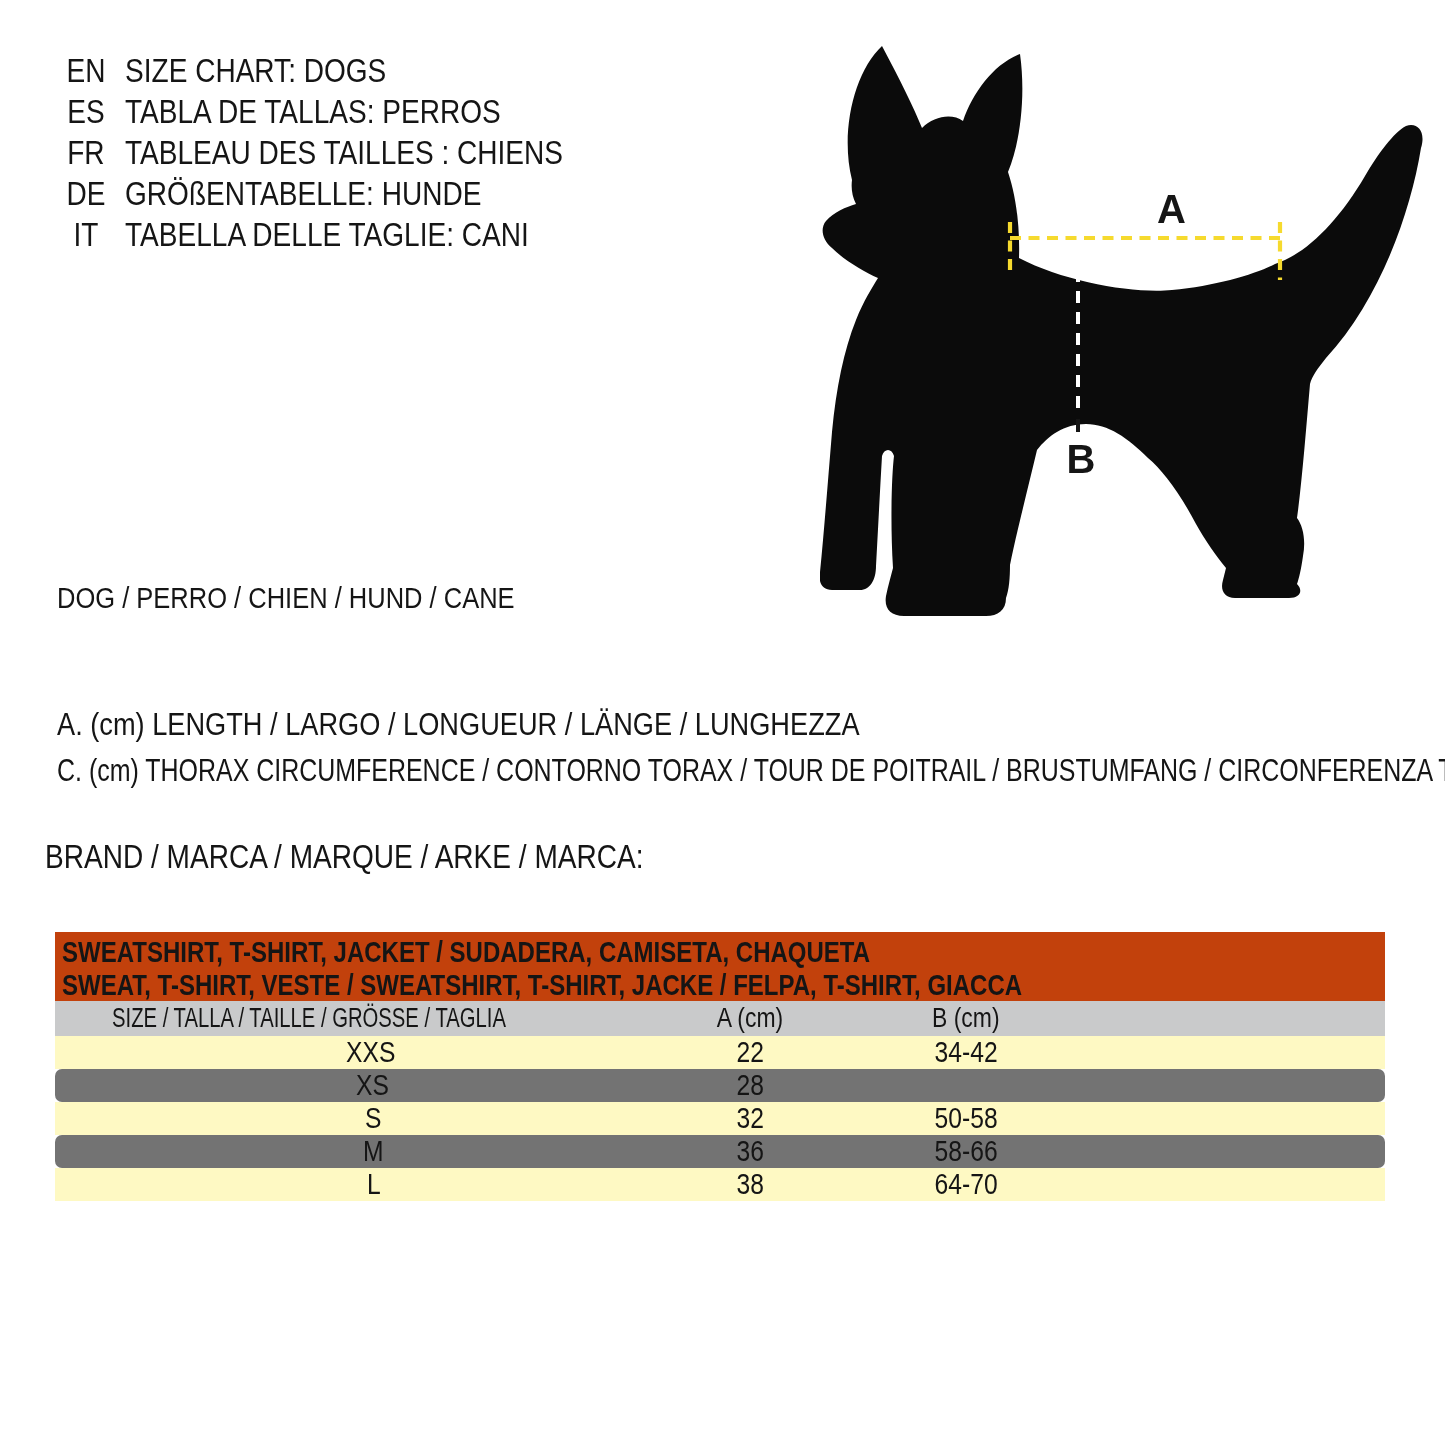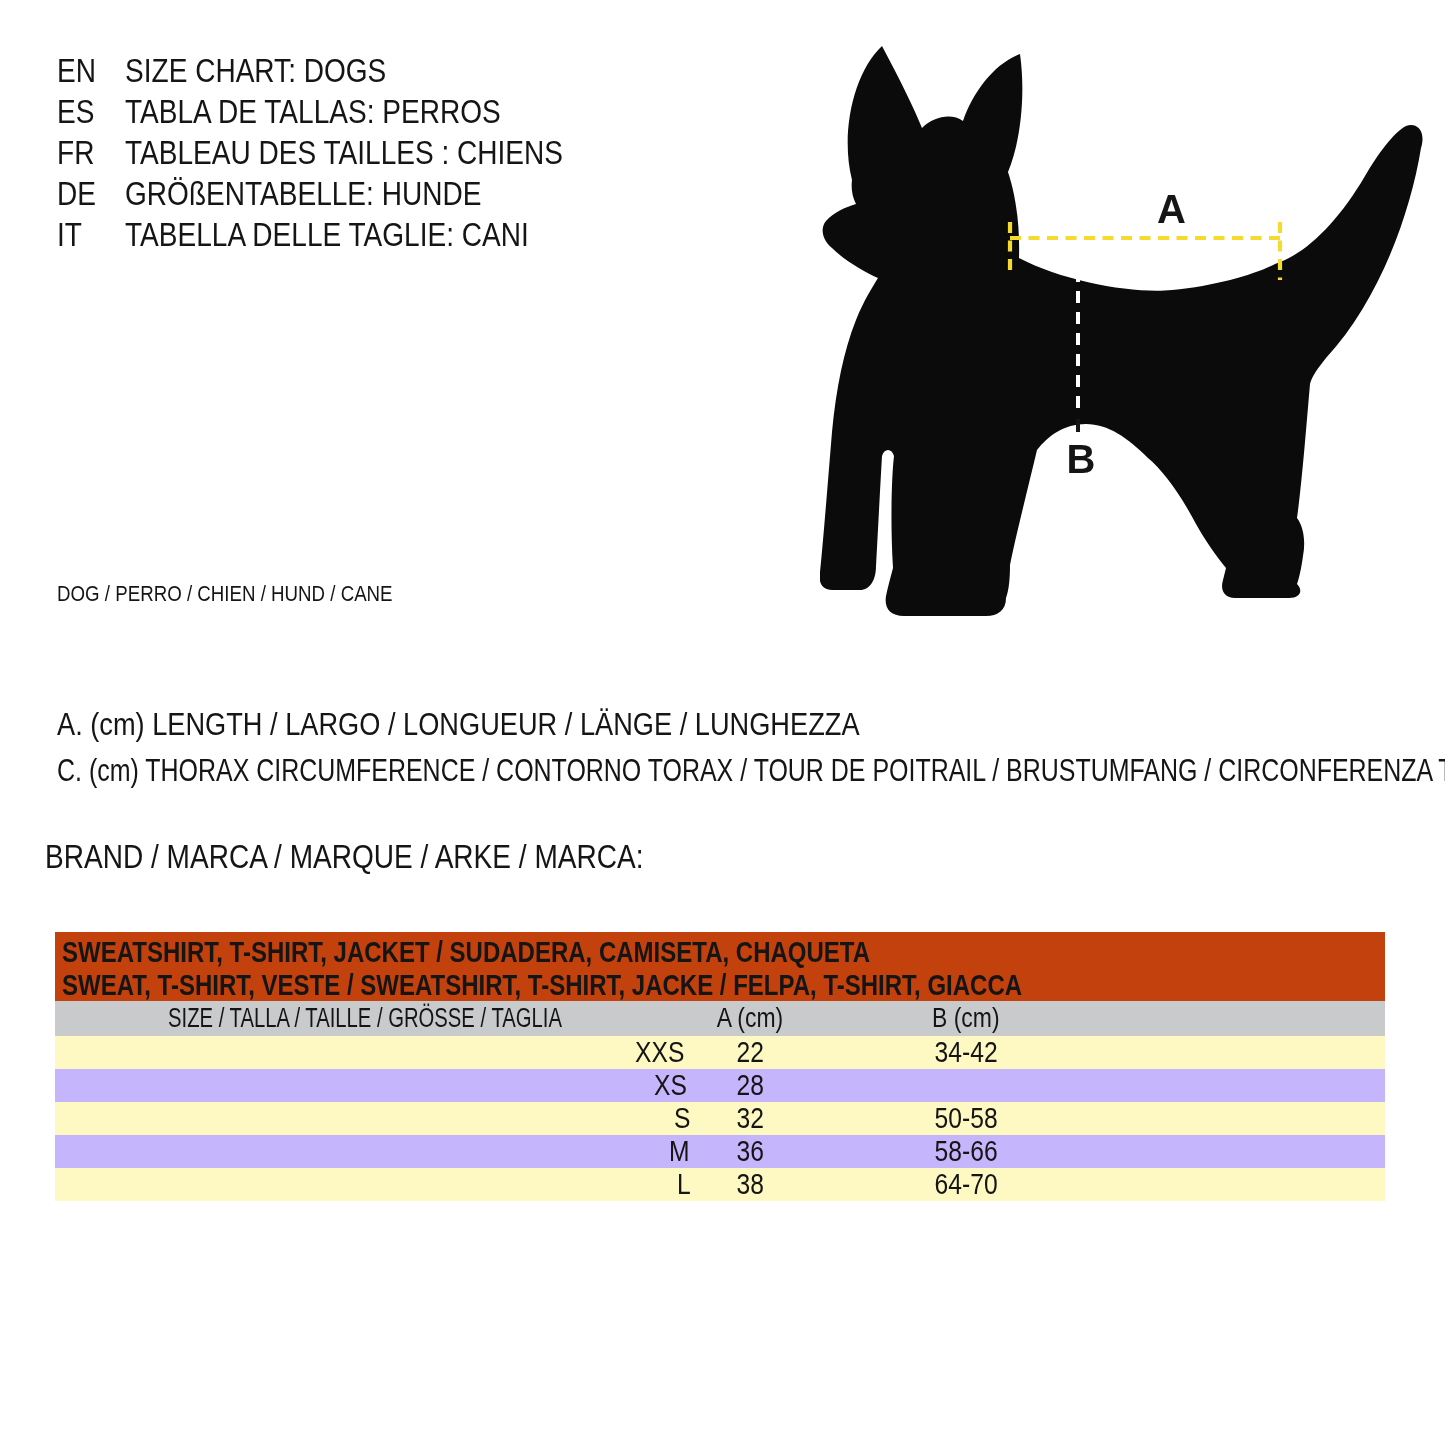--- a/index.html
+++ b/index.html
@@ -8,38 +8,38 @@
     font-family:"Liberation Sans",sans-serif;color:#151515;
   }
   
   .cx{display:inline-block;transform:scaleX(.85);transform-origin:0 50%;white-space:nowrap;}
   .cx80{transform:scaleX(.80);}
   .cx78{transform:scaleX(.78);}
   .cx75{transform:scaleX(.75);}
   .cxc{transform-origin:50% 50%;}
 
   .langs{position:absolute;left:57px;top:50px;font-size:33px;line-height:41px;}
-  .lang-row{display:flex;}
+  .lang-row{display:flex;text-align:center;}
   .lang-code{width:68px;flex:none;}
 
   .figure{position:absolute;left:820px;top:20px;width:620px;height:620px;}
 
-  .dog-label{position:absolute;left:57px;top:581px;font-size:22px;}
+  .dog-label{position:absolute;left:57px;top:581px;font-size:30px;}
   .meas{position:absolute;left:57px;font-size:32px;}
   #meas-a{top:706px;}
   #meas-c{top:752px;}
   .brand{position:absolute;left:45px;top:838px;font-size:33px;}
 
   .size-table{position:absolute;left:55px;top:932px;width:1330px;}
   .t-title{background:#c2410c;height:66px;padding:3px 0 0 7px;font-weight:bold;font-size:30px;line-height:33px;}
   .t-row{display:grid;grid-template-columns:638px 114px 318px 1fr;align-items:center;}
   .t-colhead{background:#C9CACB;height:35px;font-size:27px;}
   .t-data{height:33px;font-size:29px;background:#fef9c3;}
-  .t-data.alt{background:#c4b5fd;}
-  .c1{padding-left:2px;text-align:right;}
+  .t-data.alt{background:#737373;border-radius:7px;}
+  .c1{padding-left:2px;text-align:center;}
   .c2,.c3{text-align:center;}
 </style>
 </head>
 <body>
 
 <div class="page">
 
   <div class="langs">
     <div class="lang-row">
       <span class="lang-code cx">EN</span>

